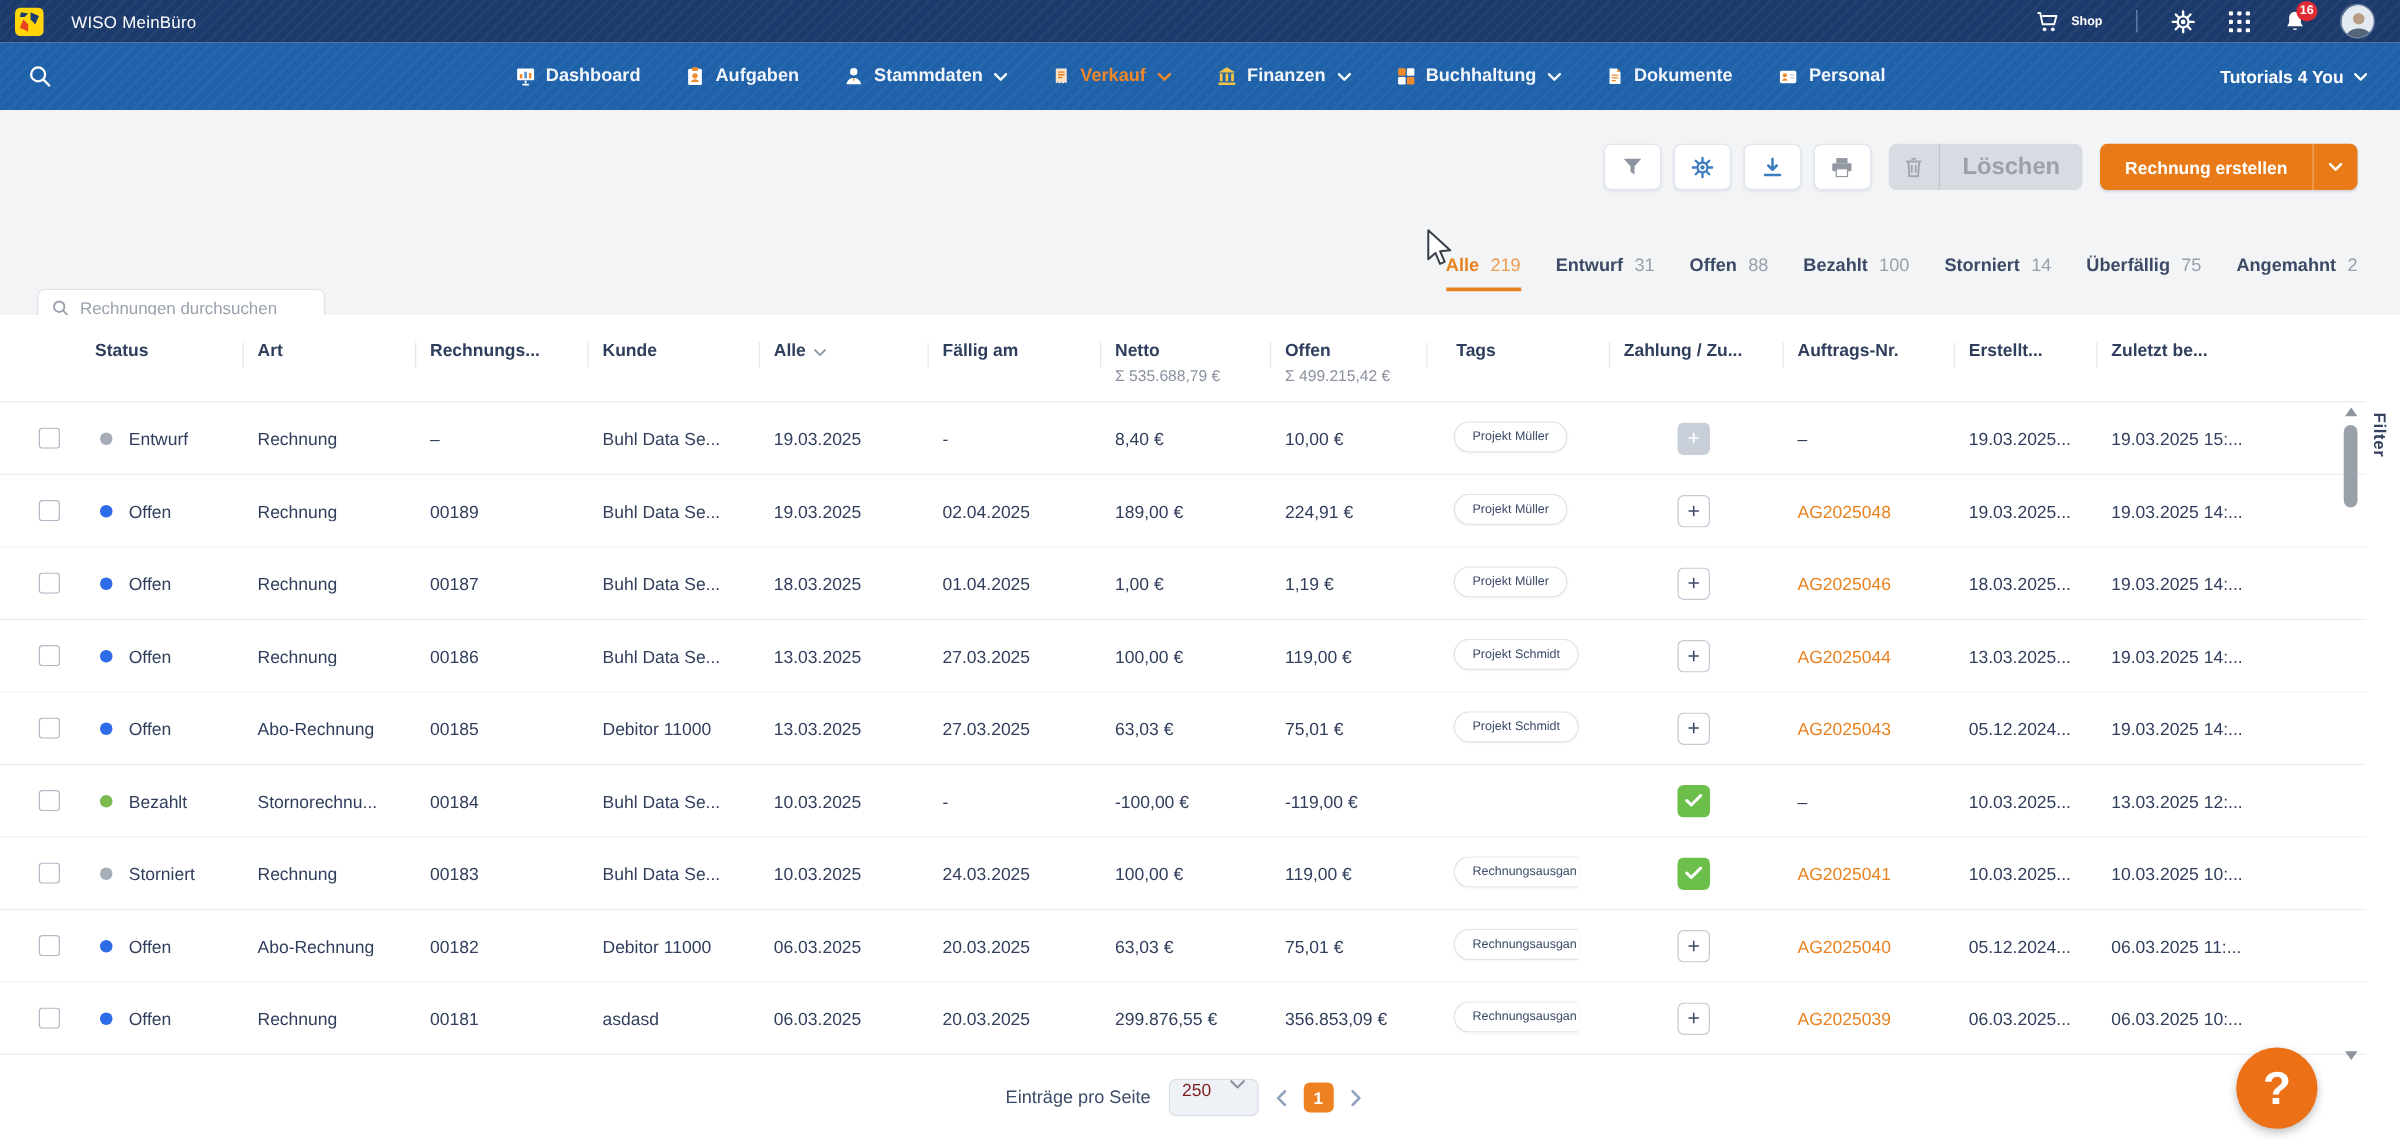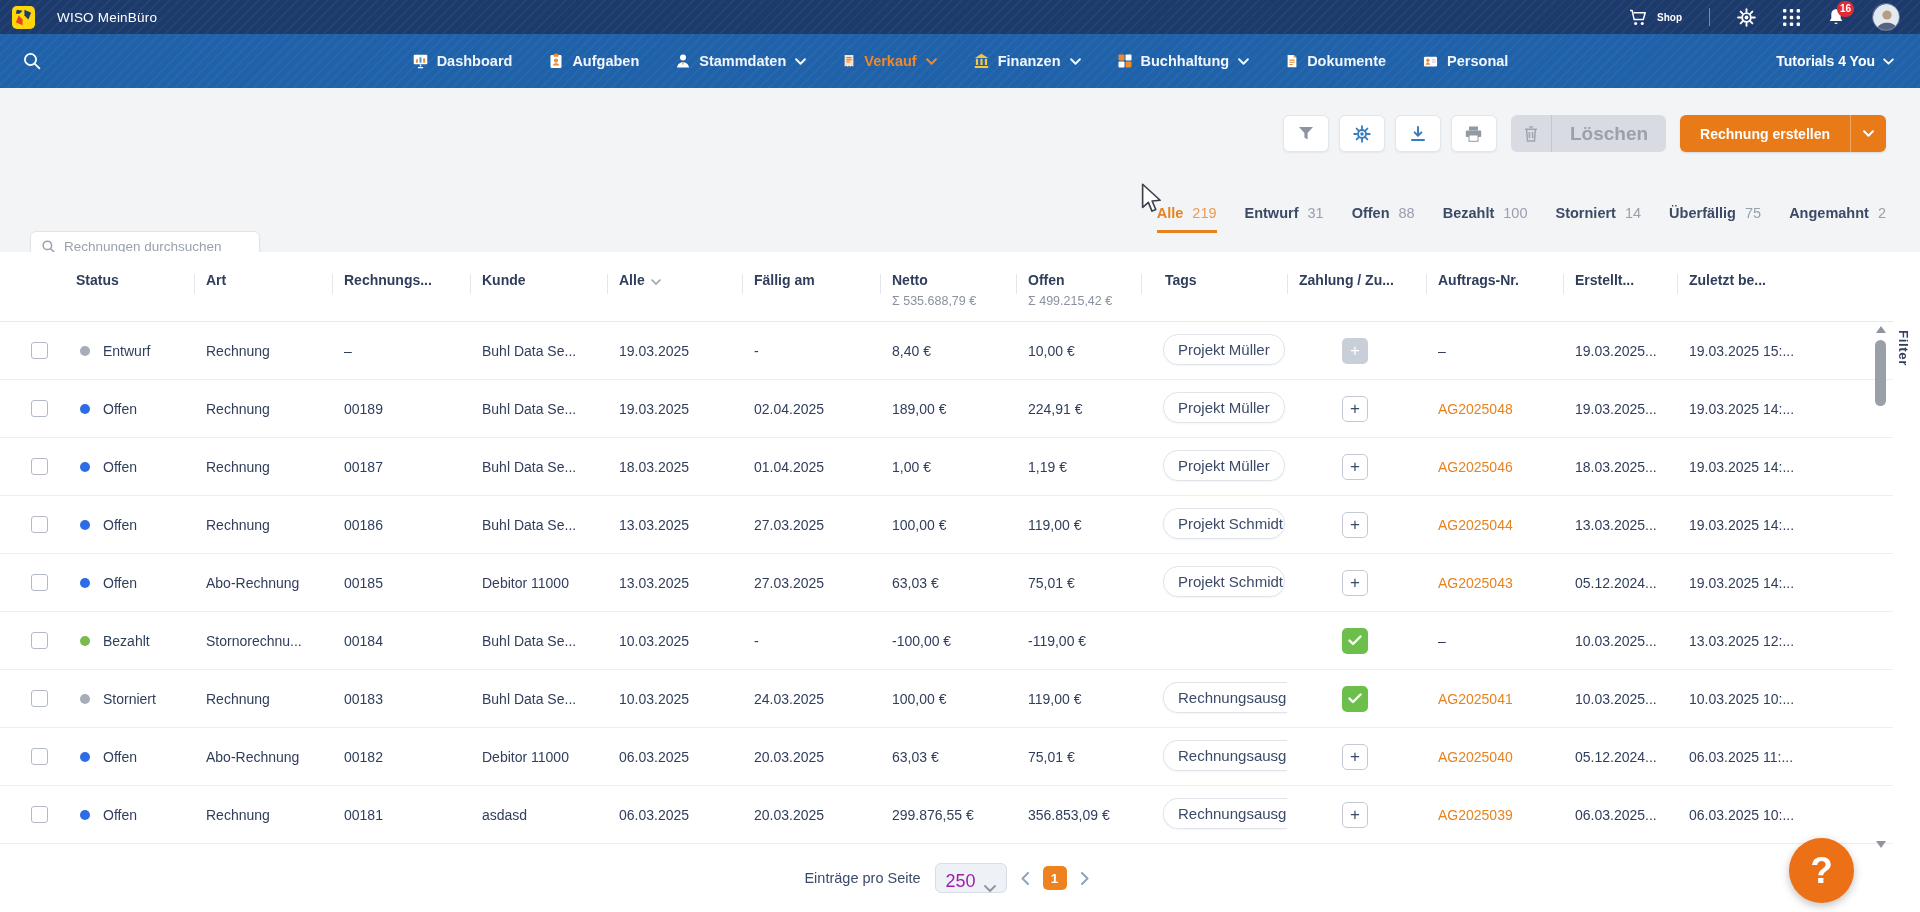--- a/index.html
+++ b/index.html
@@ -77,36 +77,36 @@
   .th .sort { margin-left:6px; color:#9aa1ad; display:inline-block; }
   .row { height:58px; align-items:center; border-bottom:1px solid #eceef2; background:#fff; }
   .cell { padding-left:12px; font-size:14px; color:#303e5c; white-space:nowrap; overflow:hidden; }
   .cell-check { padding-left:31px; }
   .checkbox { width:17px; height:17px; border:1.5px solid #b3bac6; border-radius:3px; background:#fff; display:block; cursor:pointer; }
   .cell-status { display:flex; align-items:center; gap:13px; padding-left:16px; }
   .dot { width:10px; height:10px; border-radius:50%; flex:0 0 auto; }
   .dot.gray { background:#a6adb9; } .dot.blue { background:#2e6be6; } .dot.green { background:#7cb950; }
   .cell-tags { padding-left:22px; }
   .tag-pill { display:inline-block; max-width:122px; padding:6px 14px; background:#fff; border:1px solid #e0e4ea;
-    border-radius:15px; font-size:15px; color:#3b4a68; white-space:nowrap; overflow:hidden;
+    border-radius:15px; font-size:10px; color:#3b4a68; white-space:nowrap; overflow:hidden;
     box-shadow:0 1px 2px rgba(27,55,100,.05); }
   .tag-pill.clipped { border-radius:15px 0 0 15px; border-right:none; padding-right:2px; max-width:124px; }
   .cell-pay { padding-left:55px; }
   .plus-btn { width:26px; height:26px; border-radius:5px; background:#fff; border:1px solid #c3cad4; color:#3b4a68;
     font-size:17px; line-height:24px; text-align:center; cursor:pointer; font-family:"Liberation Sans",sans-serif; }
   .plus-btn.disabled { background:#c9cfd8; border:none; color:#fff; cursor:default; }
   .check-btn { width:26px; height:26px; border-radius:5px; background:#6dbf4b; display:flex; align-items:center; justify-content:center; cursor:pointer; }
   .order-link { color:#e8821e; text-decoration:none; cursor:pointer; }
 
   
   .pagination { position:absolute; left:0; top:844px; width:1893px; height:68px; background:#fff;
     display:flex; align-items:center; justify-content:center; gap:14px; }
   .pag-label { font-size:14.5px; color:#3b4a68; }
   .page-size { width:72px; height:30px; background:#eef1f5; border:1px solid #d9dee6; border-radius:6px;
-    display:flex; align-items:flex-end; justify-content:space-between; padding:0 10px; font-size:18px; color:#a21caf; cursor:pointer; }
+    display:flex; align-items:flex-start; justify-content:space-between; padding:0 10px; font-size:14px; color:#7f1d1d; cursor:pointer; }
   .pag-chev { display:flex; align-items:center; cursor:pointer; color:#8fa3bd; }
   .page-current { width:24px; height:24px; background:#ee8220; border-radius:5px; color:#fff; font-size:13.5px;
     font-weight:700; display:flex; align-items:center; justify-content:center; cursor:pointer; }
 
   
   .scrollbar { position:absolute; left:1872px; top:322px; width:18px; height:530px; }
   .sb-up { position:absolute; left:4px; top:4px; width:0; height:0; border-left:5px solid transparent;
     border-right:5px solid transparent; border-bottom:7px solid #8f959e; }
   .sb-down { position:absolute; left:4px; bottom:4px; width:0; height:0; border-left:5px solid transparent;
     border-right:5px solid transparent; border-top:7px solid #8f959e; }

